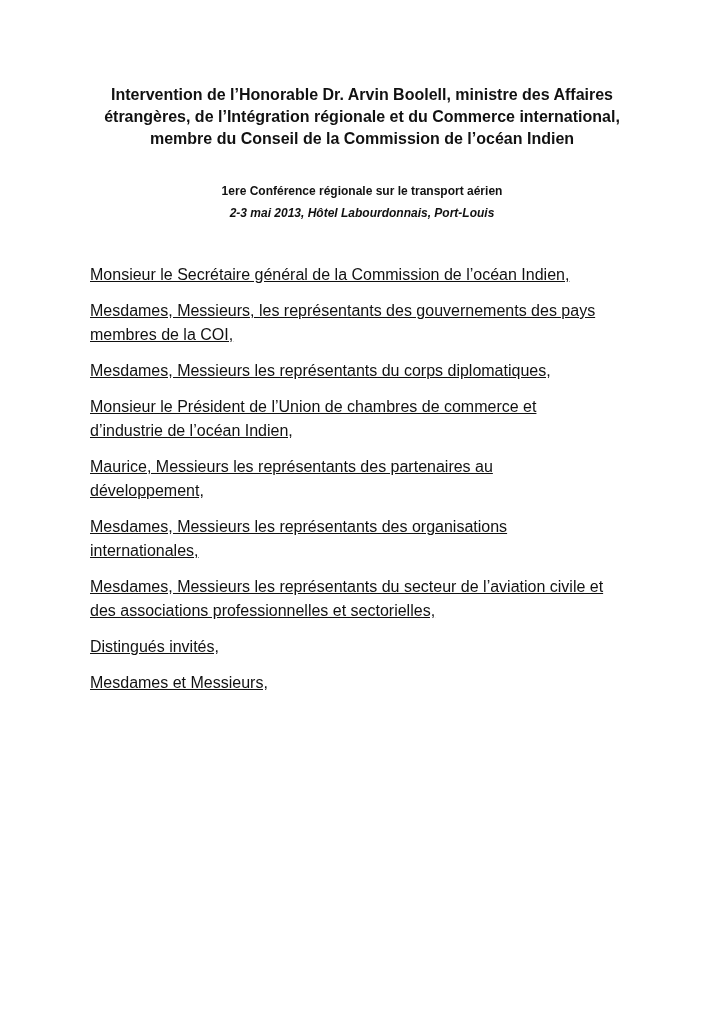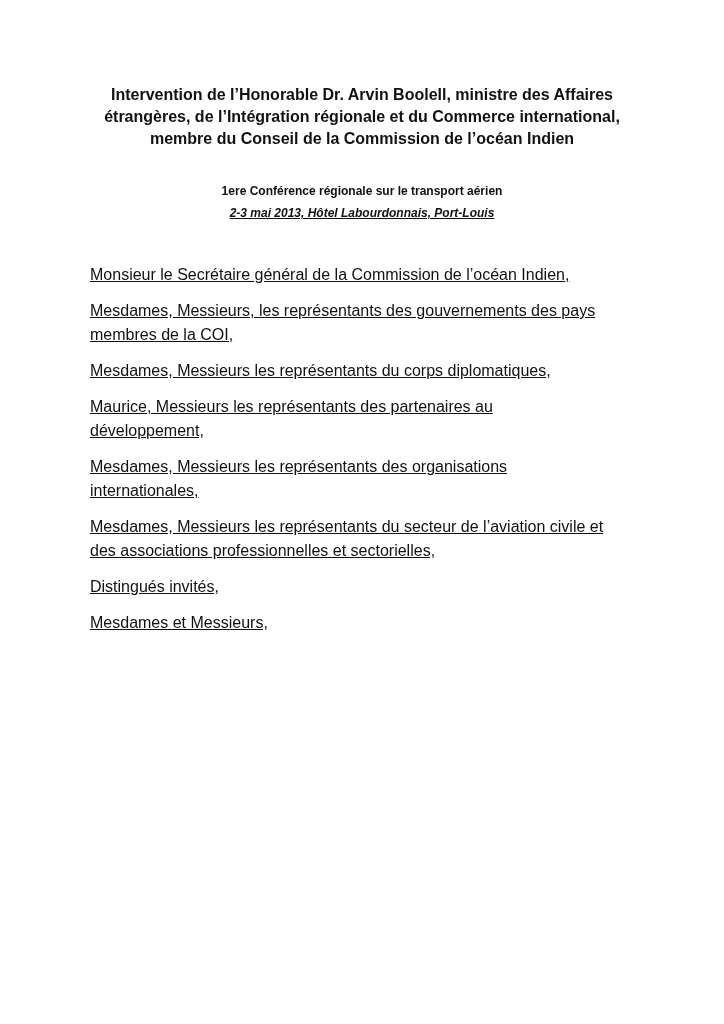--- a/index.html
+++ b/index.html
@@ -28,21 +28,20 @@
   }
   .event-block {
     margin-top: 30px;
     text-align: center;
     font-weight: bold;
     font-size: 12px;
     line-height: 22px;
   }
   .event-detail {
     font-style: italic;
-    text-decoration: underline;
   }
   .salutations {
     margin-top: 39px;
     padding-left: 46px;  
     padding-right: 36px;
     font-size: 16px;
     line-height: 24px;
   }
   .salutations p {
     margin: 0 0 12px 0;
@@ -62,20 +61,22 @@
   <div class="event-block">
     <div class="event-title">1ere Conférence régionale sur le transport aérien</div>
     <div class="event-detail">2-3 mai 2013, Hôtel Labourdonnais, Port-Louis</div>
   </div>
 
   <div class="salutations">
     <p>Monsieur le Secrétaire général de la Commission de l’océan Indien,</p>
     <p>Mesdames, Messieurs, les représentants des gouvernements des pays
 membres de la COI,</p>
     <p>Mesdames, Messieurs les représentants du corps diplomatiques,</p>
+    <p>Monsieur le Président de l’Union de chambres de commerce et
+d’industrie de l’océan Indien,</p>
     <p>Maurice, Messieurs les représentants des partenaires au
 développement,</p>
     <p>Mesdames, Messieurs les représentants des organisations
 internationales,</p>
     <p>Mesdames, Messieurs les représentants du secteur de l’aviation civile et
 des associations professionnelles et sectorielles,</p>
     <p>Distingués invités,</p>
     <p>Mesdames et Messieurs,</p>
   </div>
 

